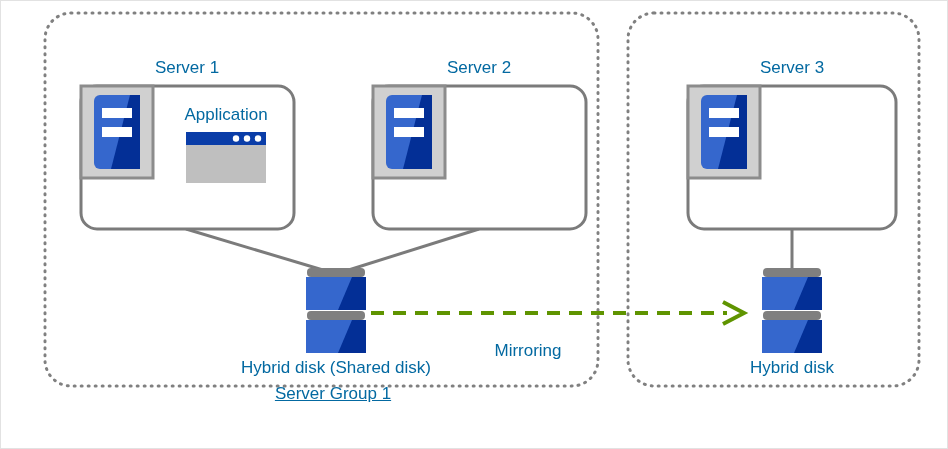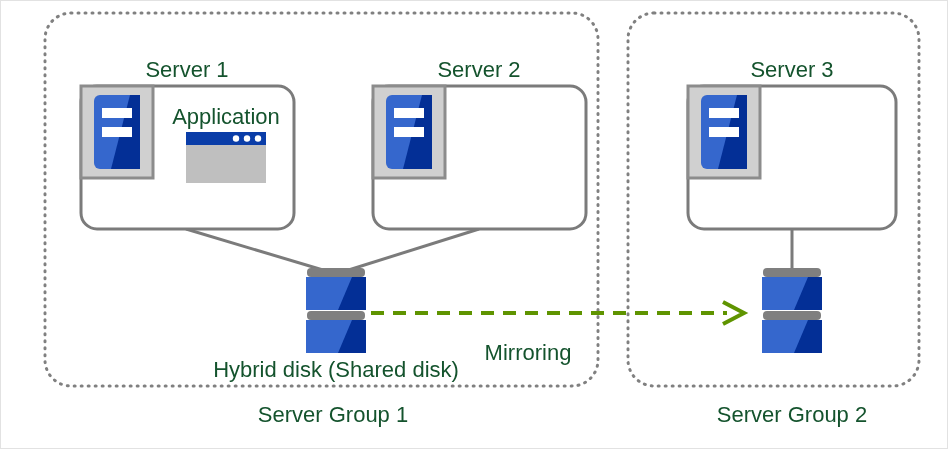--- a/index.html
+++ b/index.html
@@ -21,22 +21,22 @@
     position: absolute;
     left: 0;
     top: 0;
     width: 948px;
     height: 449px;
     pointer-events: none;
   }
   .lbl {
     position: absolute;
     font-family: "Liberation Sans", sans-serif;
-    font-size: 22px;
-    color: #14532d;
+    font-size: 17px;
+    color: #0369a1;
     white-space: nowrap;
     text-align: center;
     line-height: 1;
   }
   .center-x { transform: translateX(-50%); }
 </style>
 </head>
 <body>
 
 <div id="canvas">
@@ -112,20 +112,20 @@
   <div class="lbl center-x" style="left:186px; top:58px;">Server 1</div>
 
   <div class="lbl center-x" style="left:478px; top:58px;">Server 2</div>
 
   <div class="lbl center-x" style="left:791px; top:58px;">Server 3</div>
 
   <div class="lbl center-x" style="left:335px; top:358px;">Hybrid disk (Shared disk)</div>
 
   <div class="lbl center-x" style="left:225px; top:105px;">Application</div>
 
+  <div class="lbl center-x" style="left:791px; top:358px;">Hybrid disk</div>
 
   <div class="lbl center-x" style="left:527px; top:325px;margin-top:16px;">Mirroring</div>
 
-  <div class="lbl center-x" style="left:332px; top:403px;">Server Group 1</div>
+  <div class="lbl center-x" style="left:332px; top:384px;text-decoration:underline;">Server Group 1</div>
 
-  <div class="lbl center-x" style="left:791px; top:403px;">Server Group 2</div>
 
 </div>
 
 </body></html>

